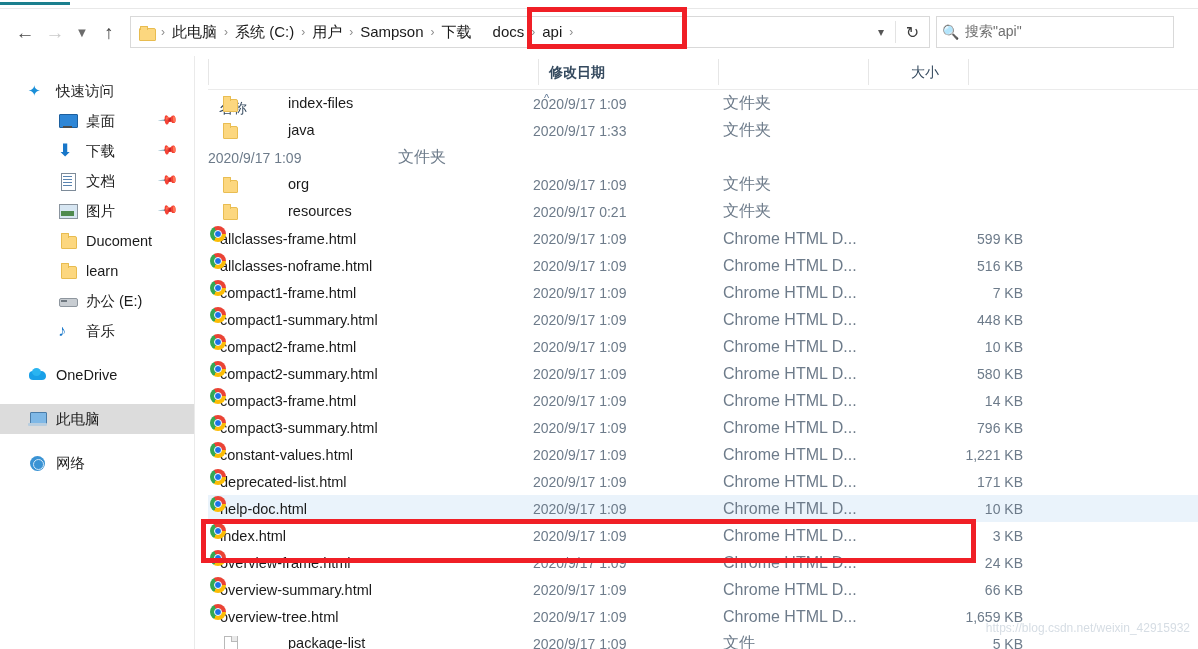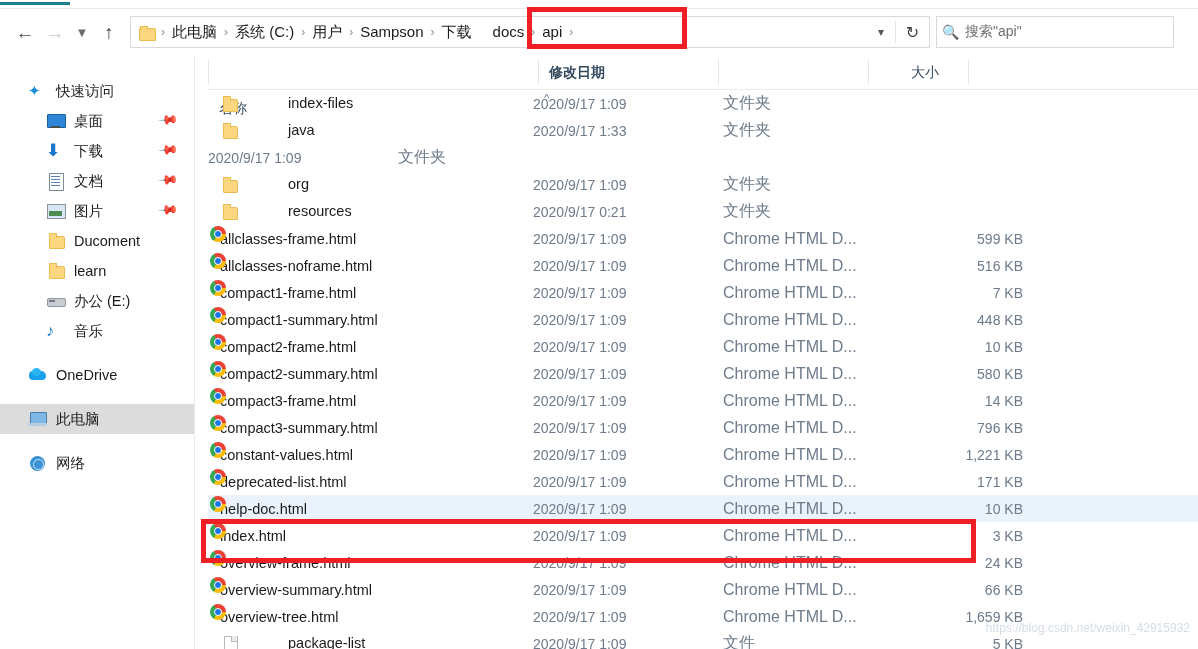--- a/index.html
+++ b/index.html
@@ -126,21 +126,21 @@
   .sb-divider {
     position:absolute; left:194px; top:56px; width:1px; height:593px; background:#eaeaea;
   }
   .sb-item {
     position:relative; height:30px;
     display:flex; align-items:center;
     font-size:14.5px; color:#1b1b1b;
     padding-left:28px;
     white-space:nowrap;
   }
-  .sb-item.indent { padding-left:46px; }
+  .sb-item.indent { padding-left:58px; }
   .sb-item.selected { background:#dcdcdc; }
   .sb-ico {
     width:20px; height:18px; margin-right:8px; flex:0 0 auto;
     position:relative; display:inline-block;
   }
   .sb-label { line-height:1; }
   .pin {
     position:absolute; right:18px; top:7px;
     color:#8d99a6; font-size:13px; transform:rotate(40deg);
   }

